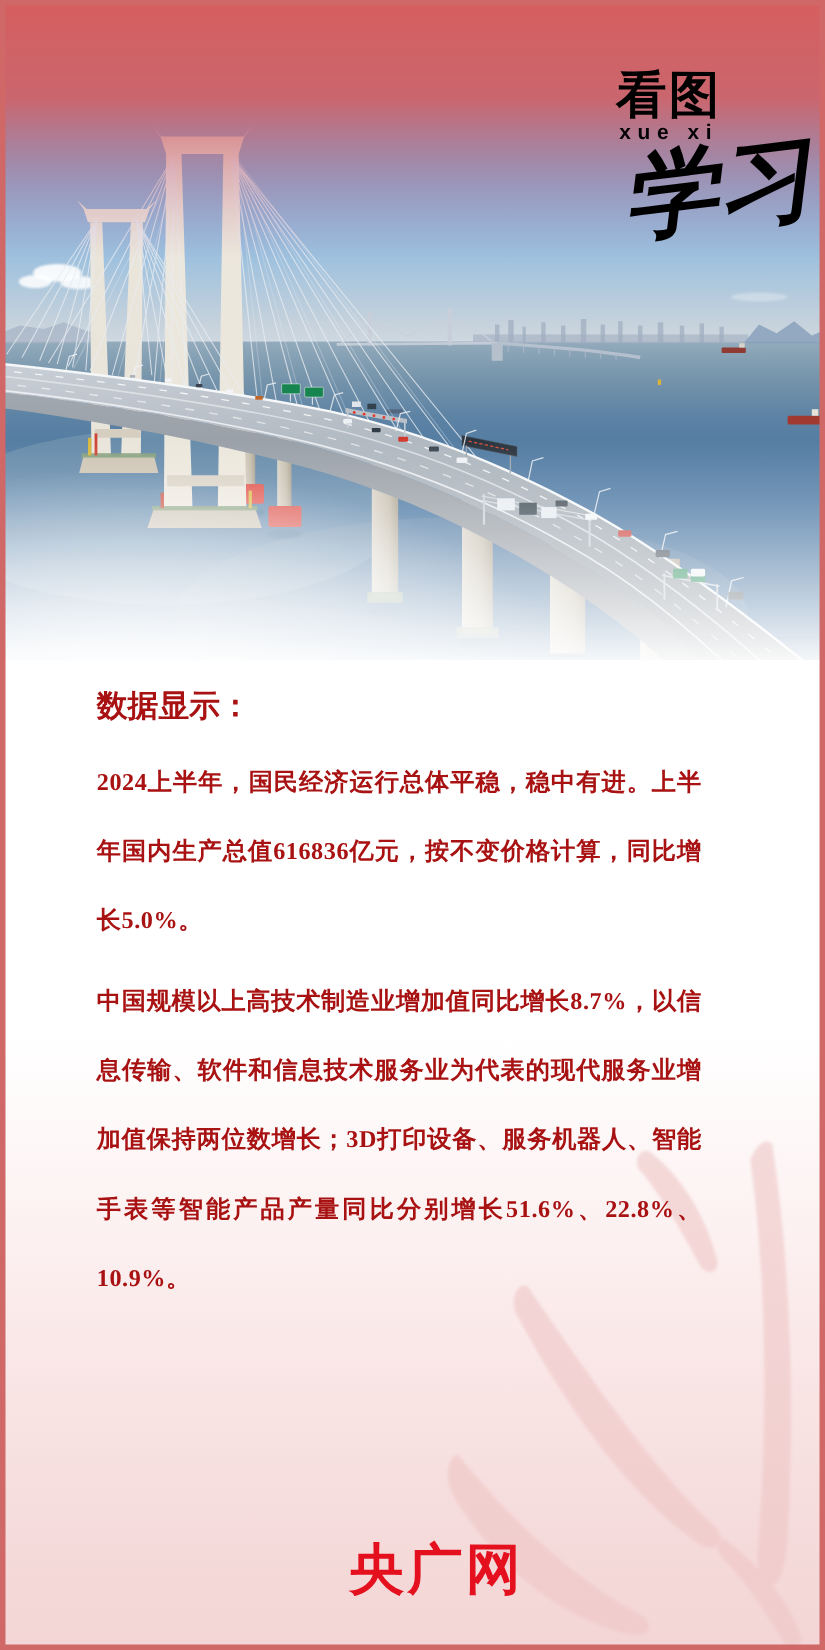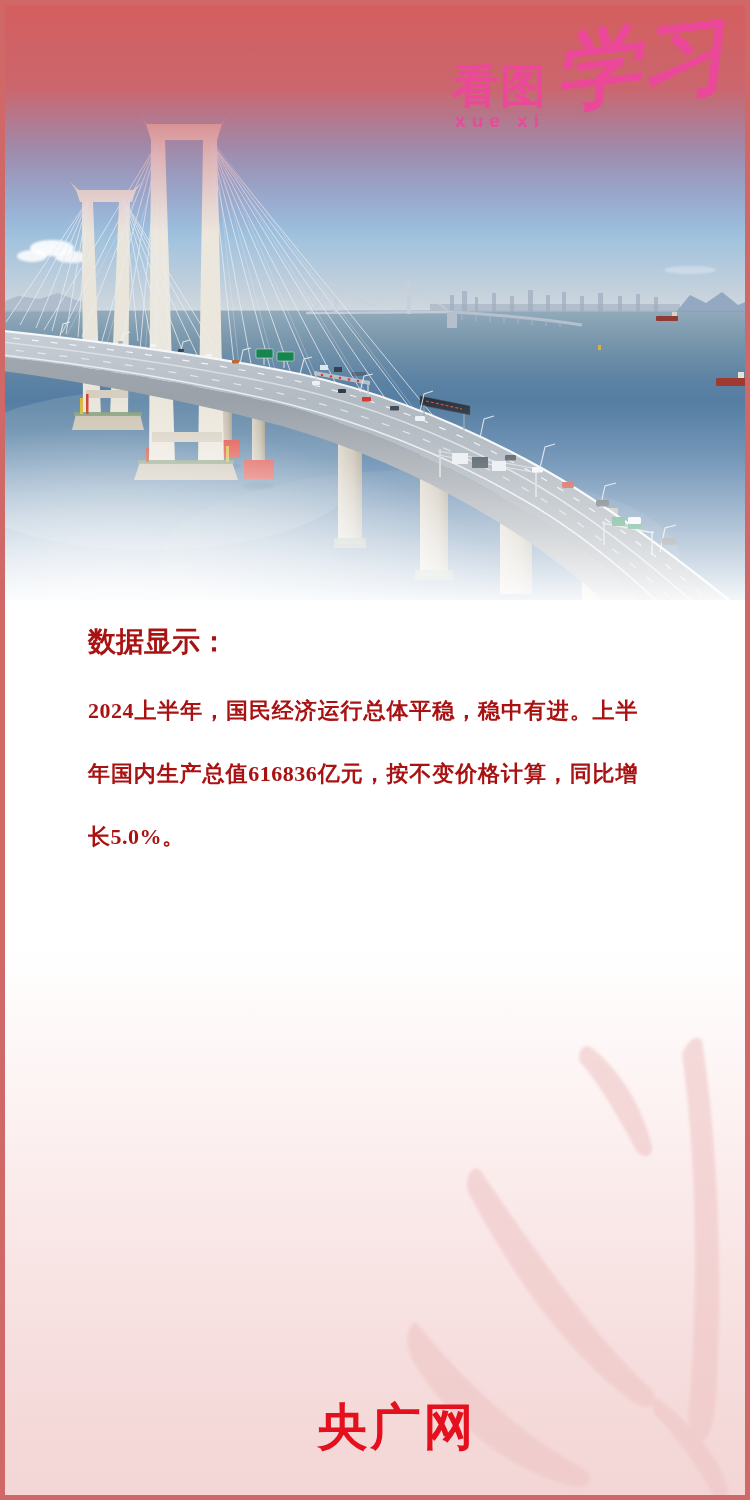--- a/index.html
+++ b/index.html
@@ -14,22 +14,23 @@
   .poster{
     position:relative;width:750px;height:1500px;overflow:hidden;
     background:#fff;font-family:"Liberation Serif","DejaVu Serif",serif;
     margin:0 auto;
   }
   
   .photo-section{position:absolute;top:0;left:0;width:750px;height:650px;z-index:1;}
   .photo-section svg{display:block;}
   
   .top-logo{
-    position:absolute;top:24px;right:24px;z-index:6;display:flex;align-items:flex-start;
-    color:#ec4899;
+    position:absolute;top:24px;right:12px;z-index:6;display:flex;align-items:flex-start;
+    color:#000000;
+    flex-direction:column;
   }
   .top-logo .cn-col{display:flex;flex-direction:column;align-items:center;margin-top:38px;}
   .top-logo .cn-main{
     font-family:"Liberation Sans","DejaVu Sans",sans-serif;font-weight:900;
     font-size:46px;line-height:1.05;letter-spacing:2px;
   }
   .top-logo .pinyin{
     font-family:"Liberation Sans","DejaVu Sans",sans-serif;font-weight:700;
     font-size:19px;letter-spacing:6px;margin-top:0;opacity:.97;
   }
@@ -356,19 +357,20 @@
         <path d="M160,240 C215,320 272,404 330,458 C342,470 332,484 316,474 C252,430 196,352 148,262 C144,248 152,234 160,240 Z"></path>
         <path d="M96,392 C140,446 196,502 262,538 C276,546 270,560 252,556 C186,540 130,492 92,430 C84,414 86,396 96,392 Z"></path>
         <path d="M272,118 C300,140 322,176 332,216 C334,228 322,230 316,220 C298,186 278,152 260,132 C256,122 264,112 272,118 Z"></path>
         <path d="M340,470 C372,494 398,526 408,558 C410,566 402,570 394,566 C376,534 356,506 336,486 C330,478 332,466 340,470 Z"></path>
       </g>
     </svg>
 
     <div class="text-block">
       <p class="intro">数据显示：</p>
       <p class="para">2024上半年，国民经济运行总体平稳，稳中有进。上半年国内生产总值616836亿元，按不变价格计算，同比增长5.0%。</p>
+      <p class="para">中国规模以上高技术制造业增加值同比增长8.7%，以信息传输、软件和信息技术服务业为代表的现代服务业增加值保持两位数增长；3D打印设备、服务机器人、智能手表等智能产品产量同比分别增长51.6%、22.8%、10.9%。</p>
     </div>
 
     <div class="publisher">央广网</div>
   </div>
 
   <div class="frame"></div>
 </div>
 
 </body></html>

